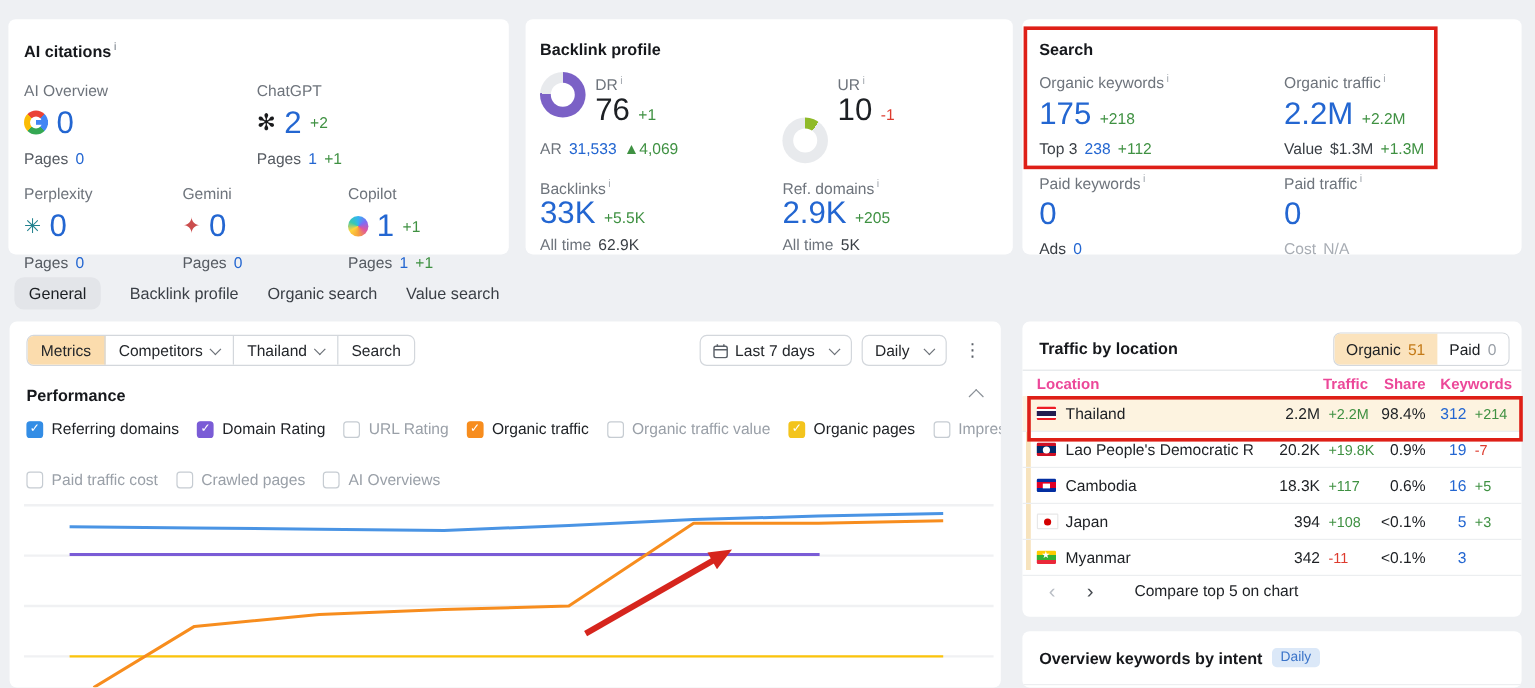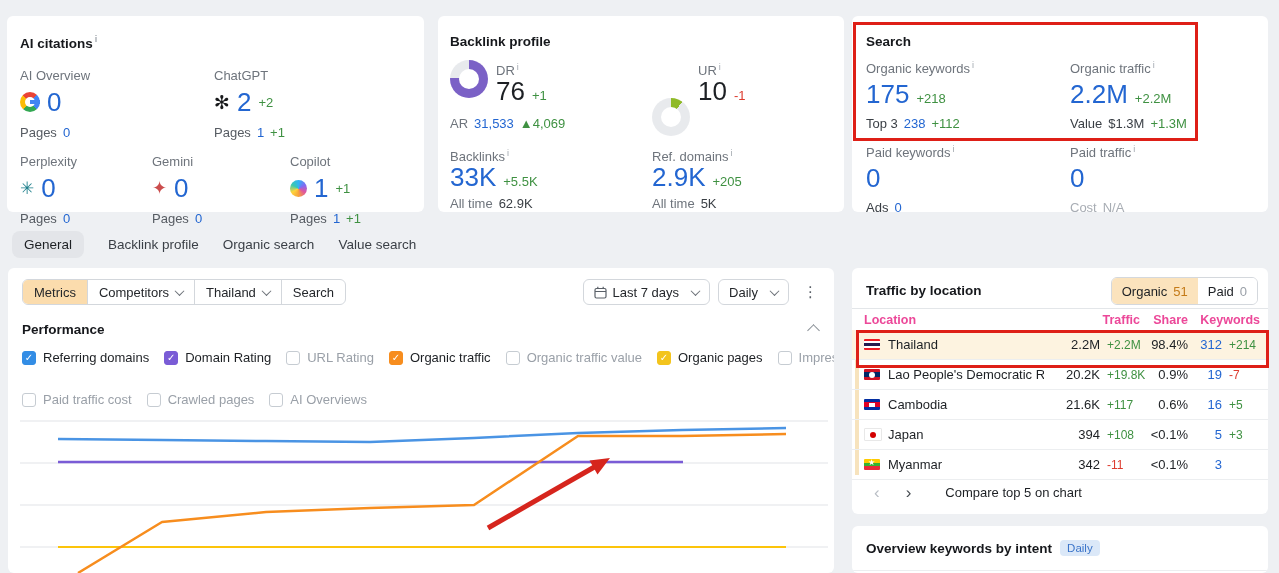--- a/index.html
+++ b/index.html
@@ -393,21 +393,21 @@
       <span class="name">Lao People's Democratic Reput</span>
       <span class="r">20.2K</span>
       <span class="up" style="padding-left:7px;font-size:12px;">+19.8K</span>
       <span class="r">0.9%</span>
       <span class="r blue">19</span>
       <span class="dn" style="padding-left:7px;font-size:12px;">-7</span>
     </div>
     <div class="trow">
       <span class="flag f-kh"></span>
       <span class="name">Cambodia</span>
-      <span class="r">21.6K</span>
+      <span class="r">18.3K</span>
       <span class="up" style="padding-left:7px;font-size:12px;">+117</span>
       <span class="r">0.6%</span>
       <span class="r blue">16</span>
       <span class="up" style="padding-left:7px;font-size:12px;">+5</span>
     </div>
     <div class="trow">
       <span class="flag f-jp"></span>
       <span class="name">Japan</span>
       <span class="r">394</span>
       <span class="up" style="padding-left:7px;font-size:12px;">+108</span>

